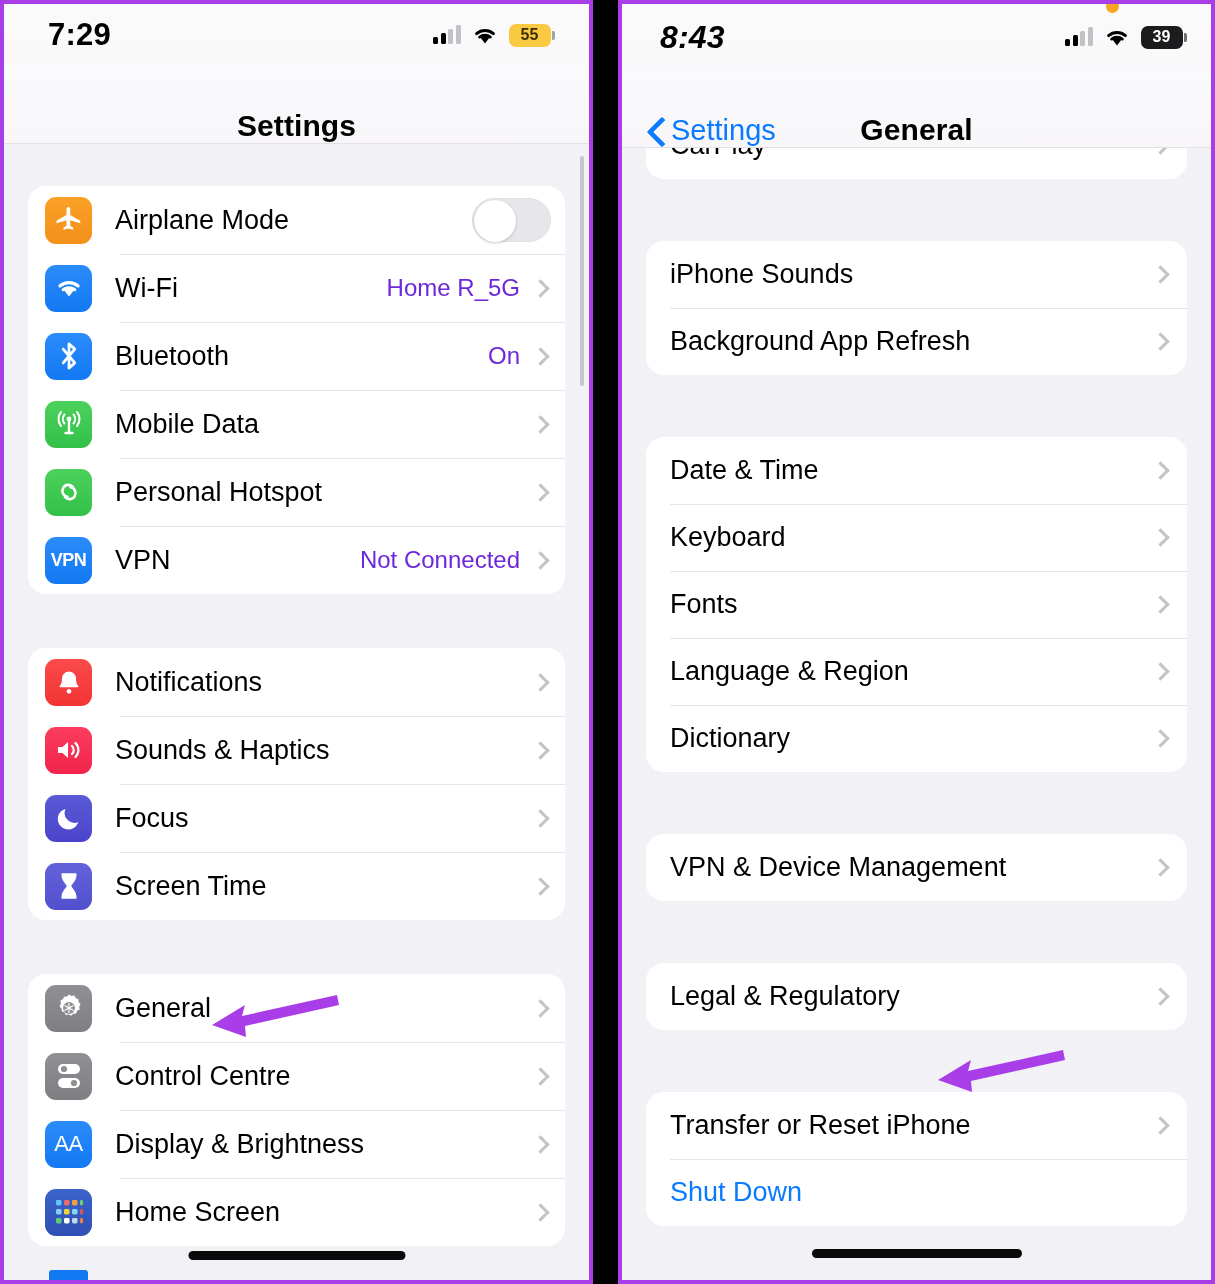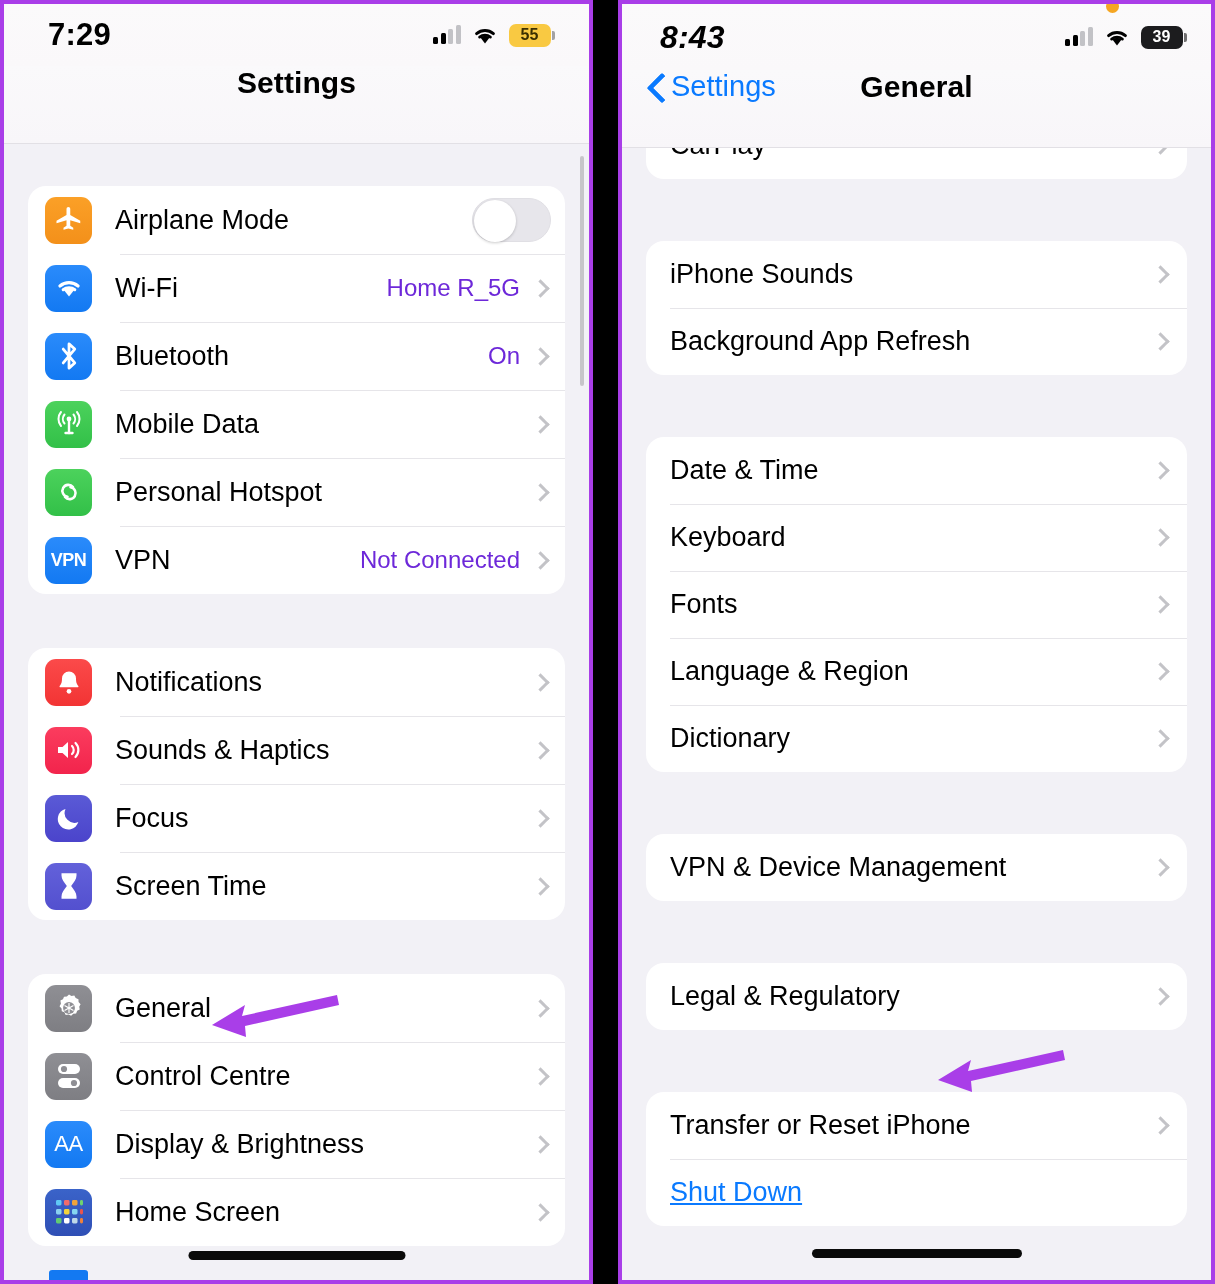--- a/index.html
+++ b/index.html
@@ -90,21 +90,21 @@
   }
   .batt-nub-dark { background: rgba(0,0,0,.55); }
 
   
   .navbar {
     position: relative;
     height: 78px;
     background: linear-gradient(180deg,#FAF9FB 0%,#F8F6F9 100%);
     border-bottom: 1px solid #E2E0E5;
     display: flex;
-    align-items: flex-start;
+    align-items: flex-end;
     justify-content: center;
   }
   .nav-title {
     font-size: 30px;
     font-weight: bold;
     color: #000;
     letter-spacing: .1px;
   }
   .nav-back {
     position: absolute;
@@ -173,21 +173,21 @@
     overflow: hidden;
     position: relative;
   }
   .row-label {
     font-size: 27px;
     color: #000;
     flex: 1 1 auto;
     white-space: nowrap;
   }
   .panel-right .row-label { font-size: 27px; }
-  .row-label.link { color: #0A7AFF; text-decoration: underline; }
+  .row-label.link { color: #0A7AFF; }
   .row-value {
     font-size: 24px;
     color: #6d28d9;
     margin-right: 14px;
     white-space: nowrap;
   }
   .chev {
     width: 13px; height: 13px;
     border-right: 3.5px solid #C3C3C7;
     border-top: 3.5px solid #C3C3C7;

